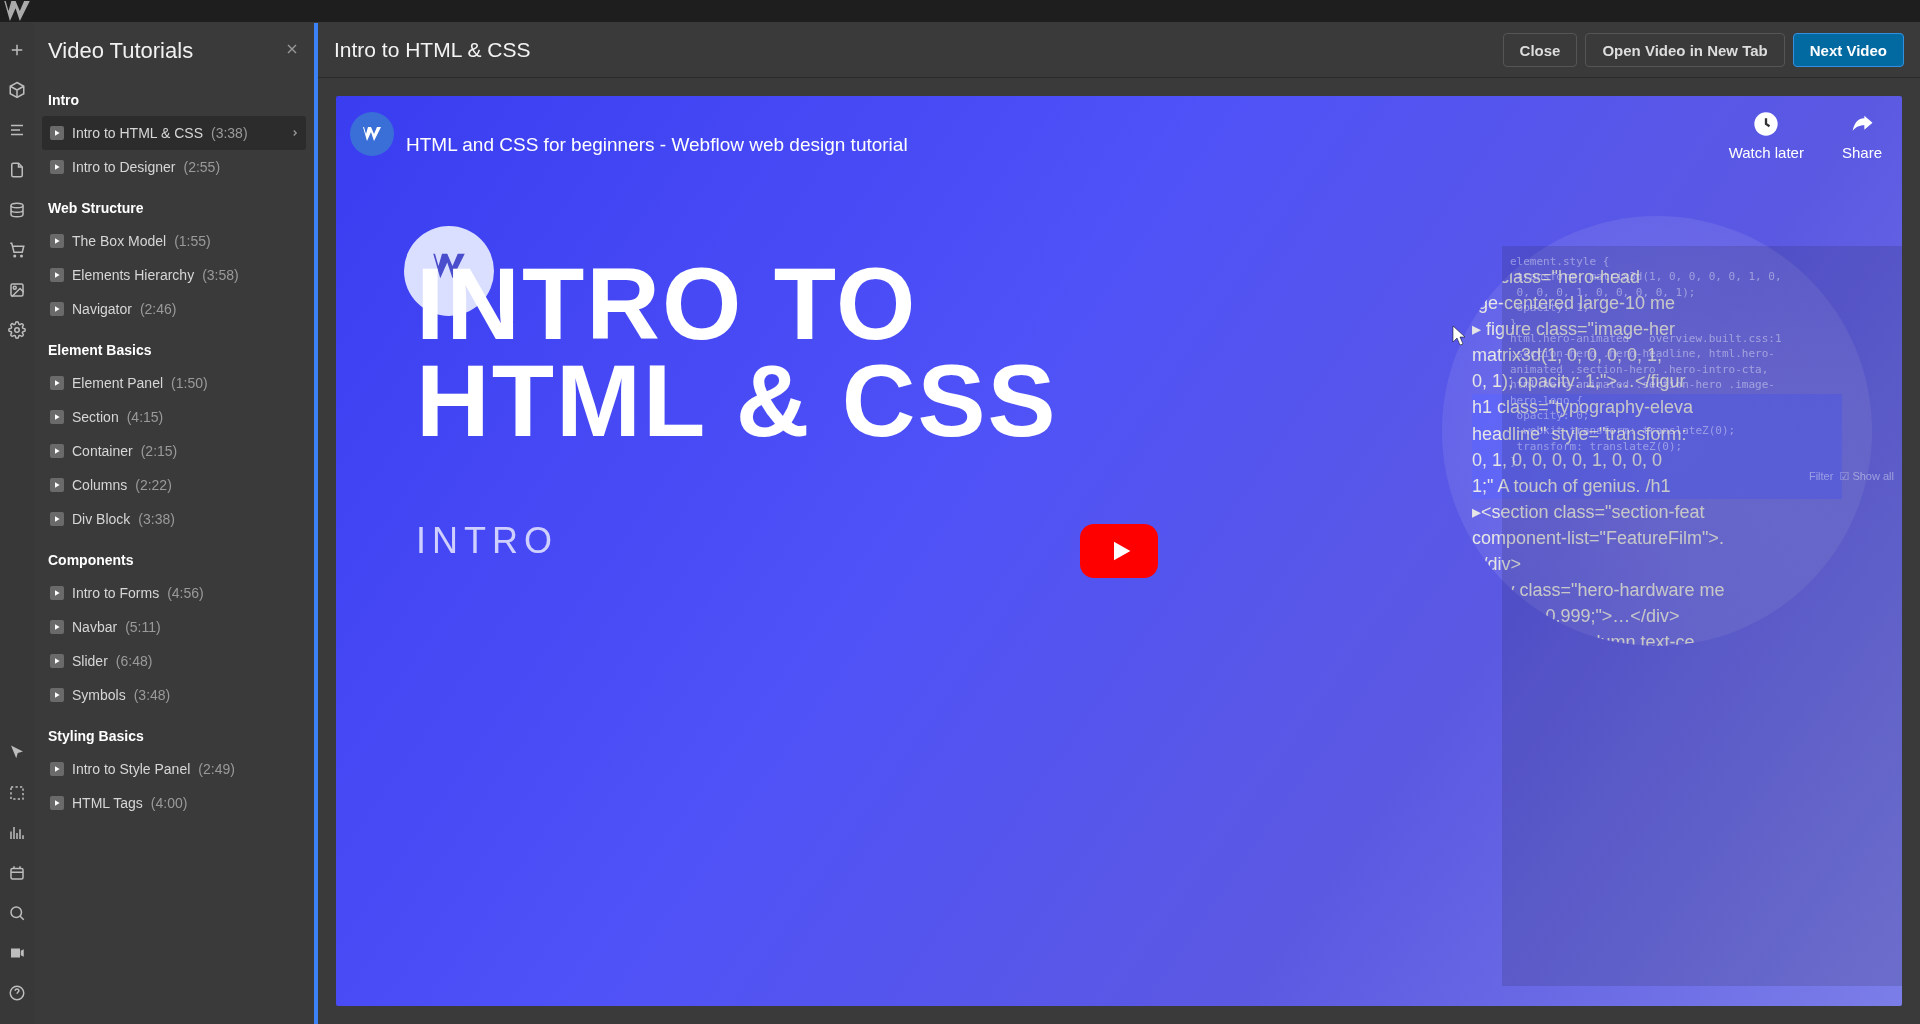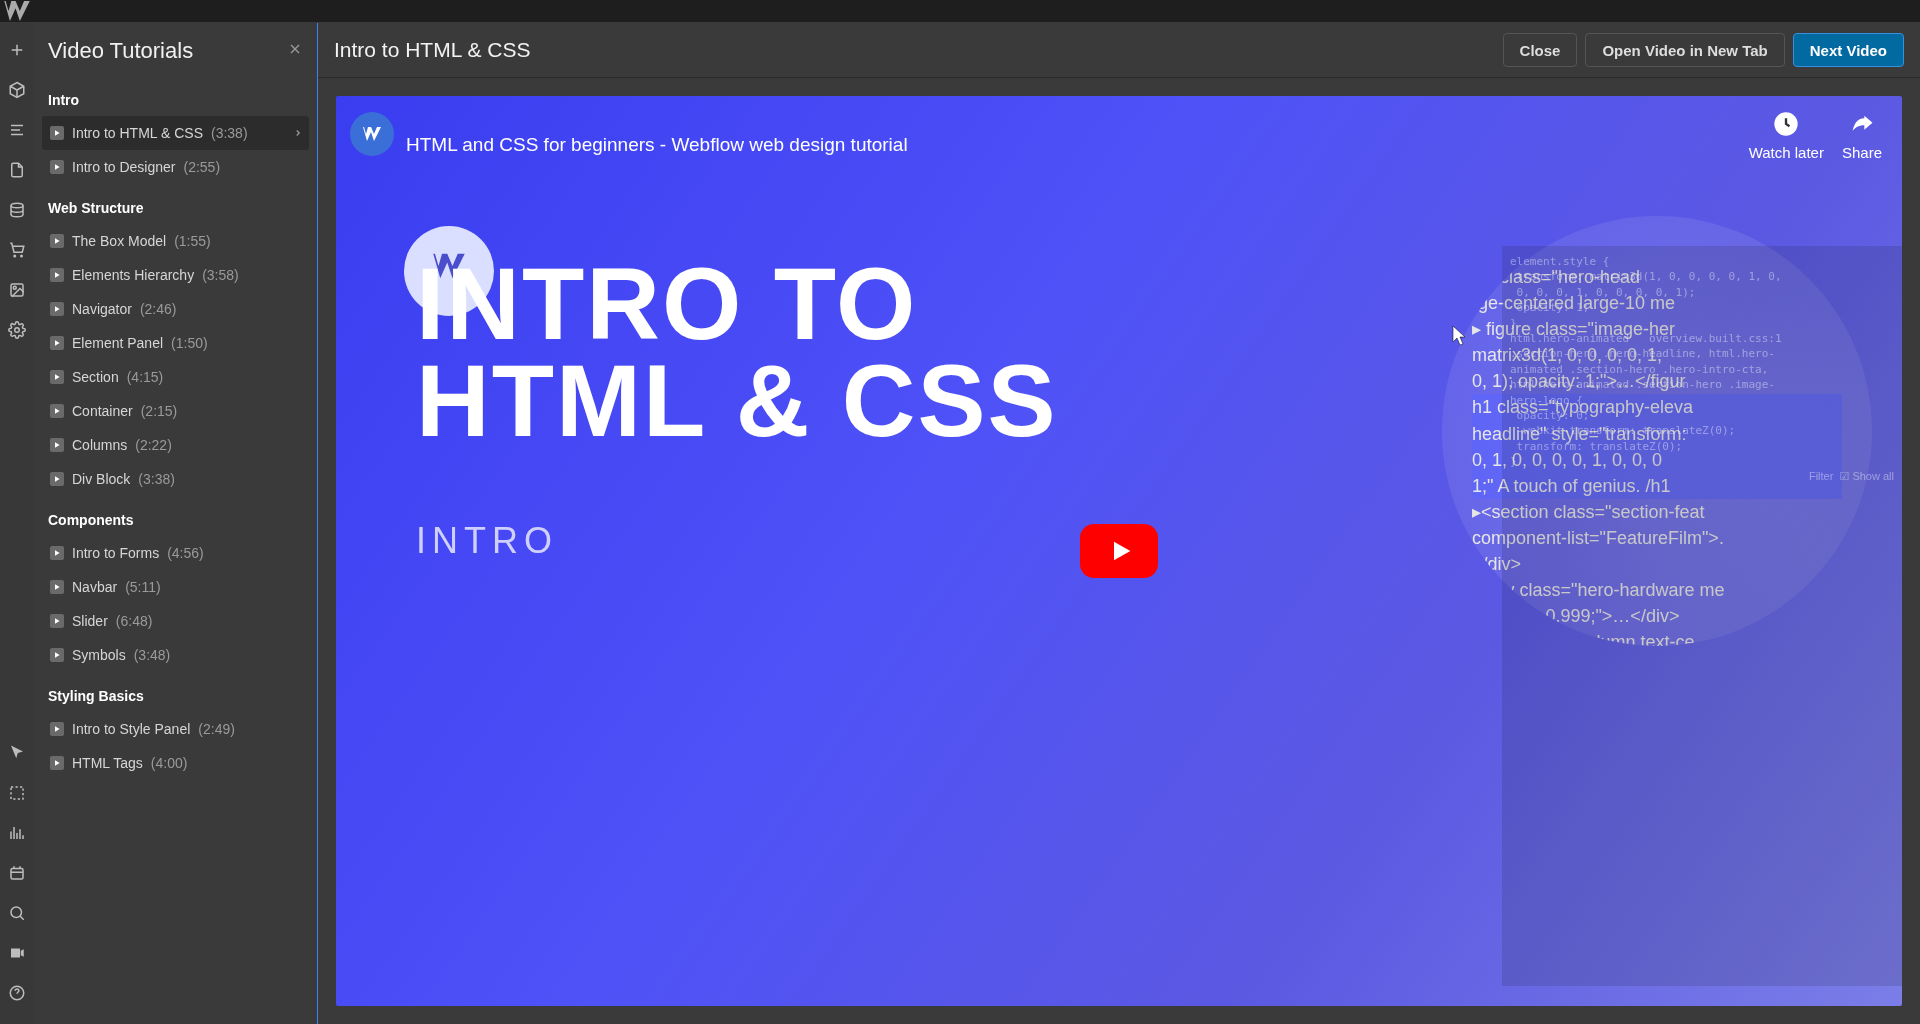--- a/index.html
+++ b/index.html
@@ -4,21 +4,21 @@
 <style>
 * { margin: 0; padding: 0; box-sizing: border-box; font-family: -apple-system, BlinkMacSystemFont, "Segoe UI", Arial, sans-serif; }
 html, body { width: 1920px; height: 1024px; background: #2e2e2e; color: #d6d6d6; overflow: hidden; }
 .topbar { height: 23px; background: #1e1e1e; border-bottom: 1px solid #3a3a3a; display:flex; align-items:center; }
 .topbar .logo { width: 34px; display:flex; align-items:center; justify-content:center; color:#aaa; }
 .layout { display:flex; height: calc(100% - 23px); }
 .leftrail { width: 34px; background:#383838; display:flex; flex-direction:column; align-items:center; padding-top:8px; gap:2px; }
 .leftrail .rail-item { width:34px; height:38px; display:flex; align-items:center; justify-content:center; color:#bdbdbd; cursor:pointer; }
 .leftrail .spacer { flex:1; }
 .leftrail svg { width:18px; height:18px; }
-.panel { width: 284px; background:#3a3a3a; display:flex; flex-direction:column; border-right:1px solid #3b82f6; }
+.panel { width: 284px; background:#3a3a3a; display:flex; flex-direction:column; border-right:4px solid #3b82f6; }
 .panel-header { height: 55px; display:flex; align-items:center; justify-content:space-between; padding:0 14px; }
 .panel-title { font-size:22px; color:#f1f1f1; font-weight:400; }
 .panel-close { color:#9a9a9a; cursor:pointer; }
 .panel-scroll { flex:1; overflow-y:auto; overflow-x:hidden; padding:4px 8px 30px 8px; }
 .section-head { padding:10px 6px 8px 6px; font-size:14px; color:#fff; font-weight:600; margin-top:6px; }
 .section-head:first-child { margin-top:0; }
 .tut-item { display:flex; align-items:center; gap:8px; padding:9px 8px; border-radius:3px; cursor:pointer; font-size:14px; color:#d6d6d6; position:relative; }
 .tut-item.active { background:#2c2c2c; }
 .tut-item .play-icon { width:14px; height:14px; display:flex; align-items:center; justify-content:center; background:#6a6a6a; border-radius:2px; flex-shrink:0; }
 .tut-item .play-icon svg { width:8px; height:8px; fill:#fff; }
@@ -30,21 +30,21 @@
 .main-header { height:55px; border-bottom:1px solid #2a2a2a; display:flex; align-items:center; padding:0 16px; }
 .main-title { font-size:21px; color:#f3f3f3; }
 .main-header .spacer { flex:1; }
 .btn { height:34px; padding:0 16px; border-radius:4px; display:flex; align-items:center; font-size:15px; cursor:pointer; border:1px solid #555; background:#3a3a3a; color:#ddd; margin-left:8px;font-weight:bold; }
 .btn.primary { background:#0369a1; border-color:#3391e0; color:#fff; }
 .video-wrap { flex:1; padding:18px; display:flex; }
 .video { flex:1; position:relative; border-radius:2px; overflow:hidden; background:linear-gradient(125deg,#3a3df0 0%,#4f52f7 40%,#5b59e2 70%,#7b7de8 100%); }
 .video-top { position:absolute; top:16px; left:14px; display:flex; align-items:flex-end; gap:12px; color:#fff; }
 .video-top .avatar { width:44px; height:44px; border-radius:50%; background:#3a6fd8; display:flex; align-items:center; justify-content:center; color:#fff; font-weight:bold; font-size:22px; }
 .video-top .vt { font-size:19px; }
-.video-actions { position:absolute; top:14px; right:20px; display:flex; gap:18px; color:#fff;text-align:right; }
+.video-actions { position:absolute; top:14px; right:20px; display:flex; gap:38px; color:#fff;text-align:right; }
 .video-actions .va { display:flex; flex-direction:column; align-items:center; gap:6px; font-size:15px; cursor:pointer; }
 .video-actions svg { width:28px; height:28px; }
 .yt-play { position:absolute; left:50%; top:50%; transform:translate(-50%,-50%); width:78px; height:54px; background:#ff0000; border-radius:14px; display:flex; align-items:center; justify-content:center; cursor:pointer; }
 .yt-play svg { width:28px; height:28px; fill:#fff; margin-left:4px; }
 .video-content { position:absolute; left:80px; top:160px; right:520px; bottom:40px; color:#fff; }
 .big-title { font-size:102px; font-weight:800; line-height:0.95; letter-spacing:2px; }
 .sub-intro { margin-top:70px; font-size:36px; letter-spacing:6px; color:#cfd0ff; }
 .code-circle { position:absolute; right:30px; top:120px; width:430px; height:430px; border-radius:50%; background: radial-gradient(circle at center, rgba(230,230,255,0.18), rgba(180,180,230,0.10)); display:flex; flex-direction:column; padding:48px 30px; font-family:monospace; font-size:18px; color:#e6e6e6; line-height:1.45; overflow:hidden; }
 .code-circle .hl { background:rgba(90,100,255,0.6); }
 .vl-circle { position:absolute; left:68px; top:130px; width:90px; height:90px; border-radius:50%; background:#dadfff; display:flex; align-items:center; justify-content:center; }
@@ -214,20 +214,21 @@
         </div>
         <div class="tut-item">
           <span class="play-icon">
             <svg viewBox="0 0 24 24">
               <path d="M6 4l14 8-14 8z"></path>
             </svg>
           </span>
           <span class="title">Navigator</span>
           <span class="dur">(2:46)</span>
         </div>
+        <div class="section-head">Element Basics</div>
         <div class="tut-item">
           <span class="play-icon">
             <svg viewBox="0 0 24 24">
               <path d="M6 4l14 8-14 8z"></path>
             </svg>
           </span>
           <span class="title">Element Panel</span>
           <span class="dur">(1:50)</span>
         </div>
         <div class="tut-item">

